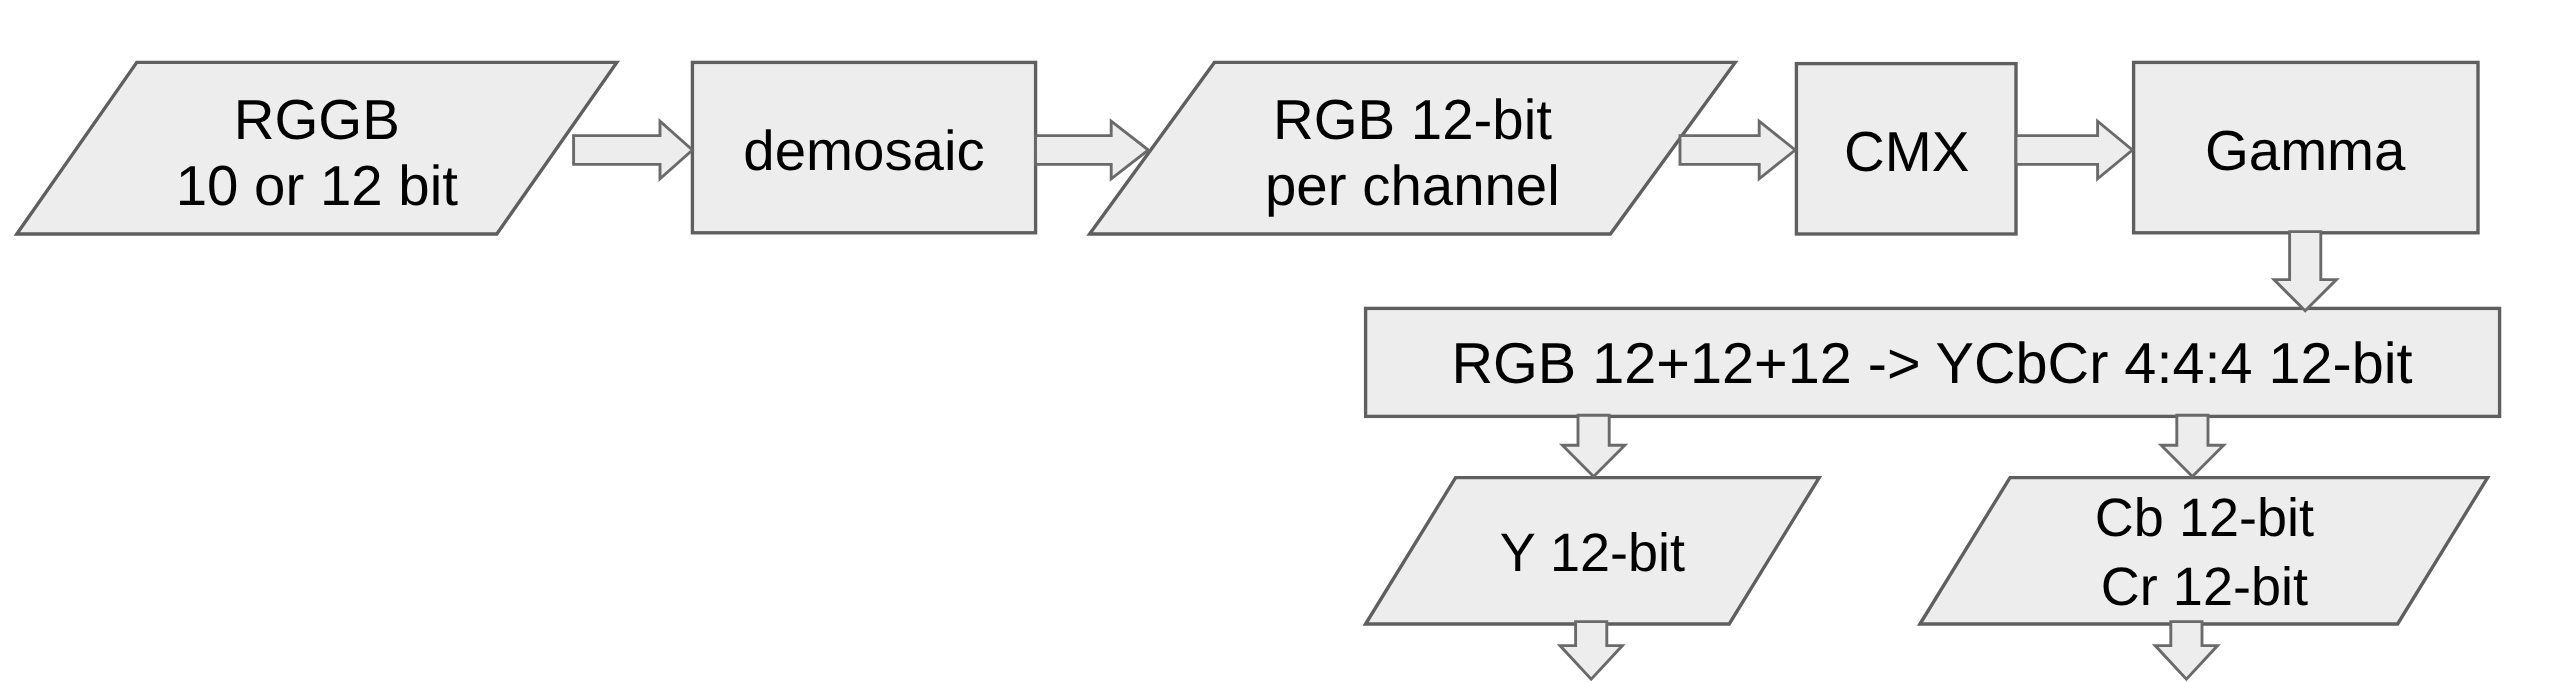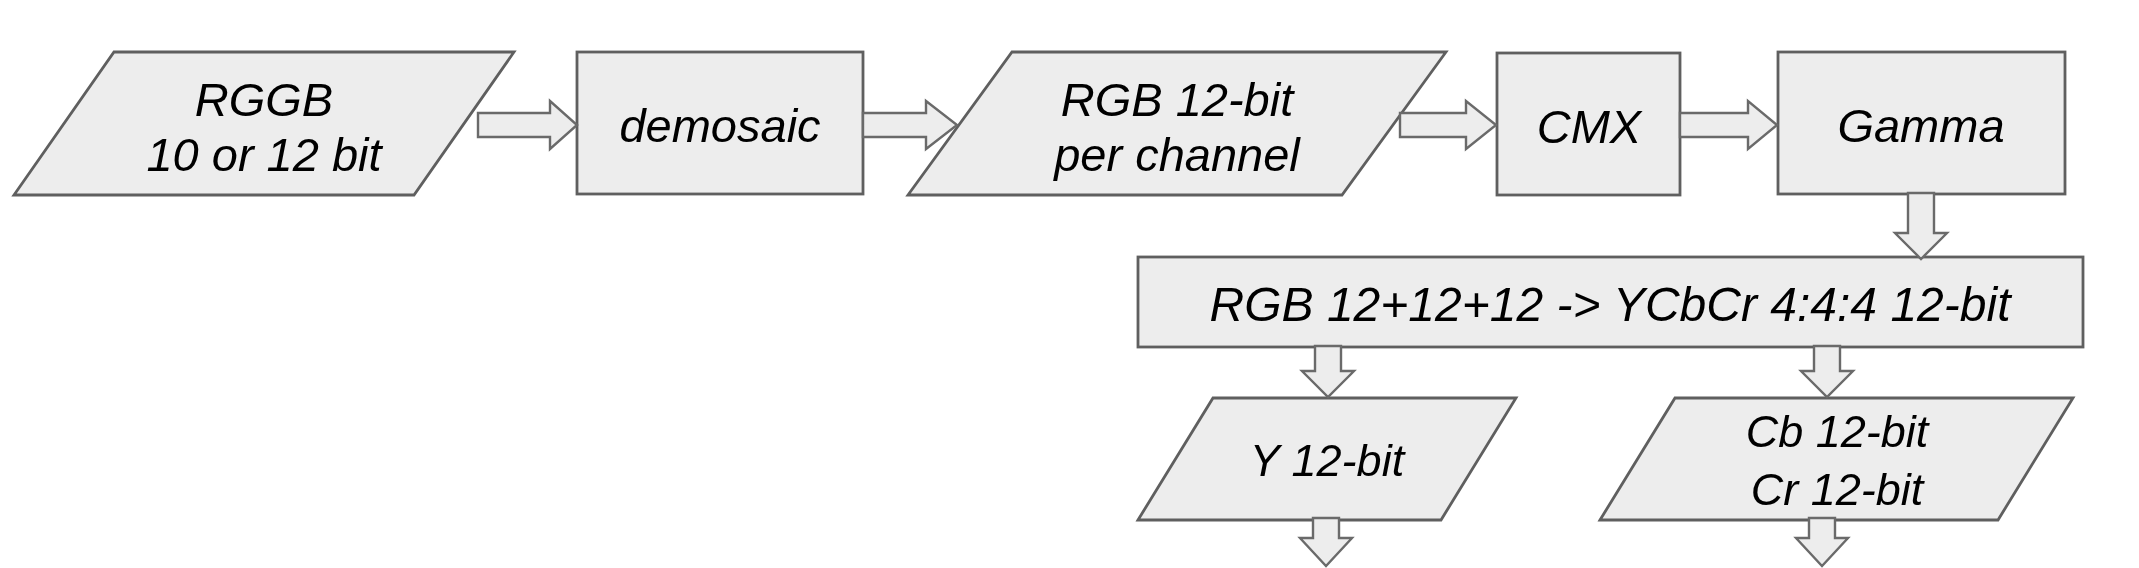--- a/index.html
+++ b/index.html
@@ -7,21 +7,20 @@
     padding: 0;
     background: var(--page_background, #ffffff);
   }
   .canvas {
     position: relative;
     width: 2139px;
     height: 568px;
     overflow: hidden;
     background: var(--page_background, #ffffff);
     font-family: "Liberation Sans", sans-serif;
-    font-style: italic;
   }
   svg { display: block; }
   .shape {
     fill: var(--shape_fill, #ededed);
     stroke: var(--shape_stroke, #5f5f5f);
     stroke-width: 2.8;
   }
   .arrow {
     fill: var(--arrow_fill, #ededed);
     stroke: var(--arrow_stroke, #6a6a6a);

